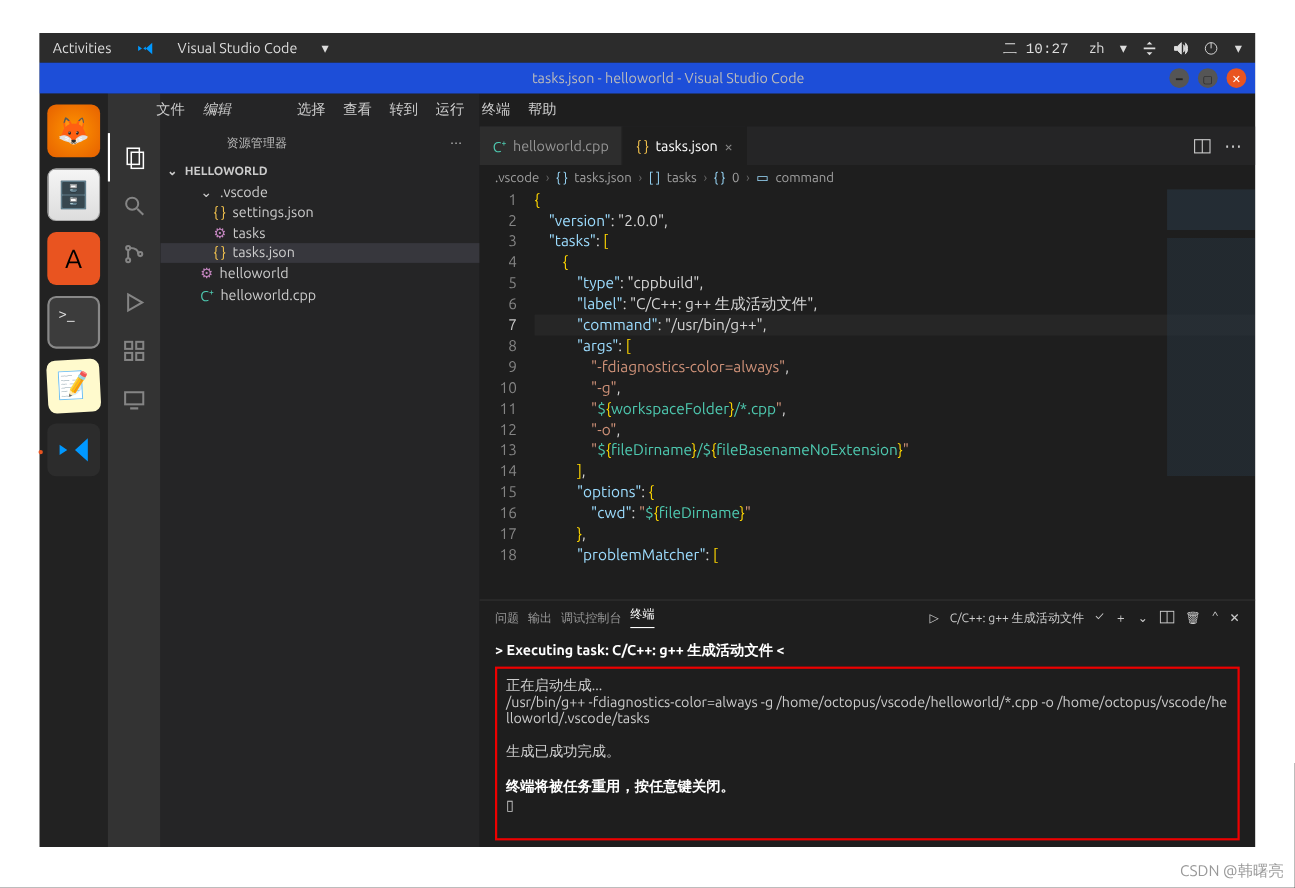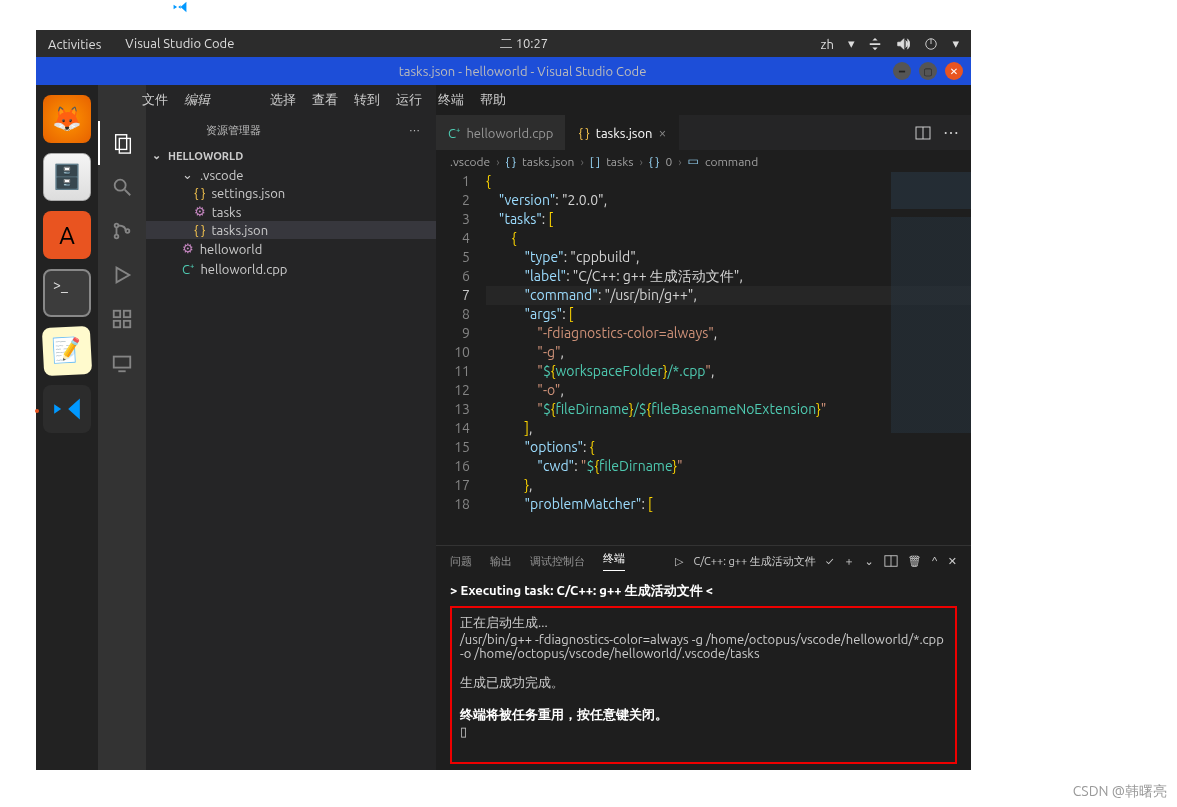--- a/index.html
+++ b/index.html
@@ -1,25 +1,25 @@
 <!DOCTYPE html>
 <html><head>
 <meta charset="utf-8">
 <style>
 * { margin: 0; padding: 0; box-sizing: border-box; font-family: -apple-system, "Segoe UI", Ubuntu, sans-serif; }
 body { background: #fff; width: 1177px; height: 807px; overflow: hidden; }
-.screenshot { position: absolute; left: 36px; top: 30px; width: 935px; height: 740px; background: #1e1e1e; }
+.screenshot { position: absolute; left: 36px; top: 30px; width: 1105px; height: 740px; background: #1e1e1e; }
 
 
 .gnome-bar { height: 27px; background: #2c2c2c; color: #ddd; display: flex; align-items: center; font-size: 13px; }
 .gnome-left { display: flex; align-items: center; gap: 0; }
 .gnome-item { padding: 0 12px; }
-.vscode-label { display: flex; align-items: center; gap: 22px; flex-direction: column; }
+.vscode-label { display: flex; align-items: center; gap: 22px; }
 .vscode-logo { width: 14px; height: 14px; }
-.gnome-center { flex: 1; text-align: center; }
+.gnome-center { flex: 1; text-align: right; font-family: Liberation Mono, monospace; }
 .gnome-right { display: flex; align-items: center; gap: 14px; padding-right: 12px; margin-left: 19px; }
 .gnome-right svg { width: 14px; height: 14px; }
 
 
 .titlebar { height: 28px; background: #1d4ed8; color: #bbb; display: flex; align-items: center; font-size: 13px; position: relative; padding-left: 38px; }
 .titlebar-title { flex: 1; text-align: center; }
 .win-controls { position: absolute; right: 8px; display: flex; gap: 8px; }
 .win-btn { width: 18px; height: 18px; border-radius: 50%; display: flex; align-items: center; justify-content: center; font-size: 10px; background: #555; color: #222; }
 .win-close { background: #e95420; color: #fff; }
 
@@ -77,21 +77,21 @@
 .tok-brace { color: #ffd700; }
 .tok-key { color: #9cdcfe; }
 .tok-str { color: #ce9178; }
 .tok-punct { color: #d4d4d4; }
 .tok-var { color: #4ec9b0; }
 .minimap { position: absolute; right: 0; top: 0; width: 80px; height: 100%; opacity: 0.5; background:
   linear-gradient(#2a3b4a 0 10%, transparent 10% 12%, #273541 12% 70%, transparent 70%); }
 
 
 .panel { height: 225px; border-top: 1px solid #333; display: flex; flex-direction: column; }
-.panel-tabs { display: flex; align-items: center; padding: 0 14px; height: 30px; font-size: 11px; color: #969696; gap: 18px; }
+.panel-tabs { display: flex; align-items: center; padding: 0 14px; height: 30px; font-size: 11px; color: #969696; gap: 8px; }
 .panel-tab.active { color: #fff; border-bottom: 1px solid #fff; padding-bottom: 4px; }
 .panel-spacer { flex: 1; }
 .panel-right { display: flex; align-items: center; gap: 10px; color: #ccc; font-size: 11px; }
 .panel-body { flex: 1; padding: 6px 14px; font-family: Consolas, monospace; font-size: 13px; color: #ccc; }
 .term-highlight { border: 2px solid #e00; padding: 6px 8px; margin-top: 6px; height: 158px; }
 .bold { font-weight: bold; color: #fff; }
 
 .watermark { position: absolute; right: 10px; bottom: 6px; color: #999; font-size: 14px; text-shadow: 0 0 3px #fff; }
 </style>
 </head>

